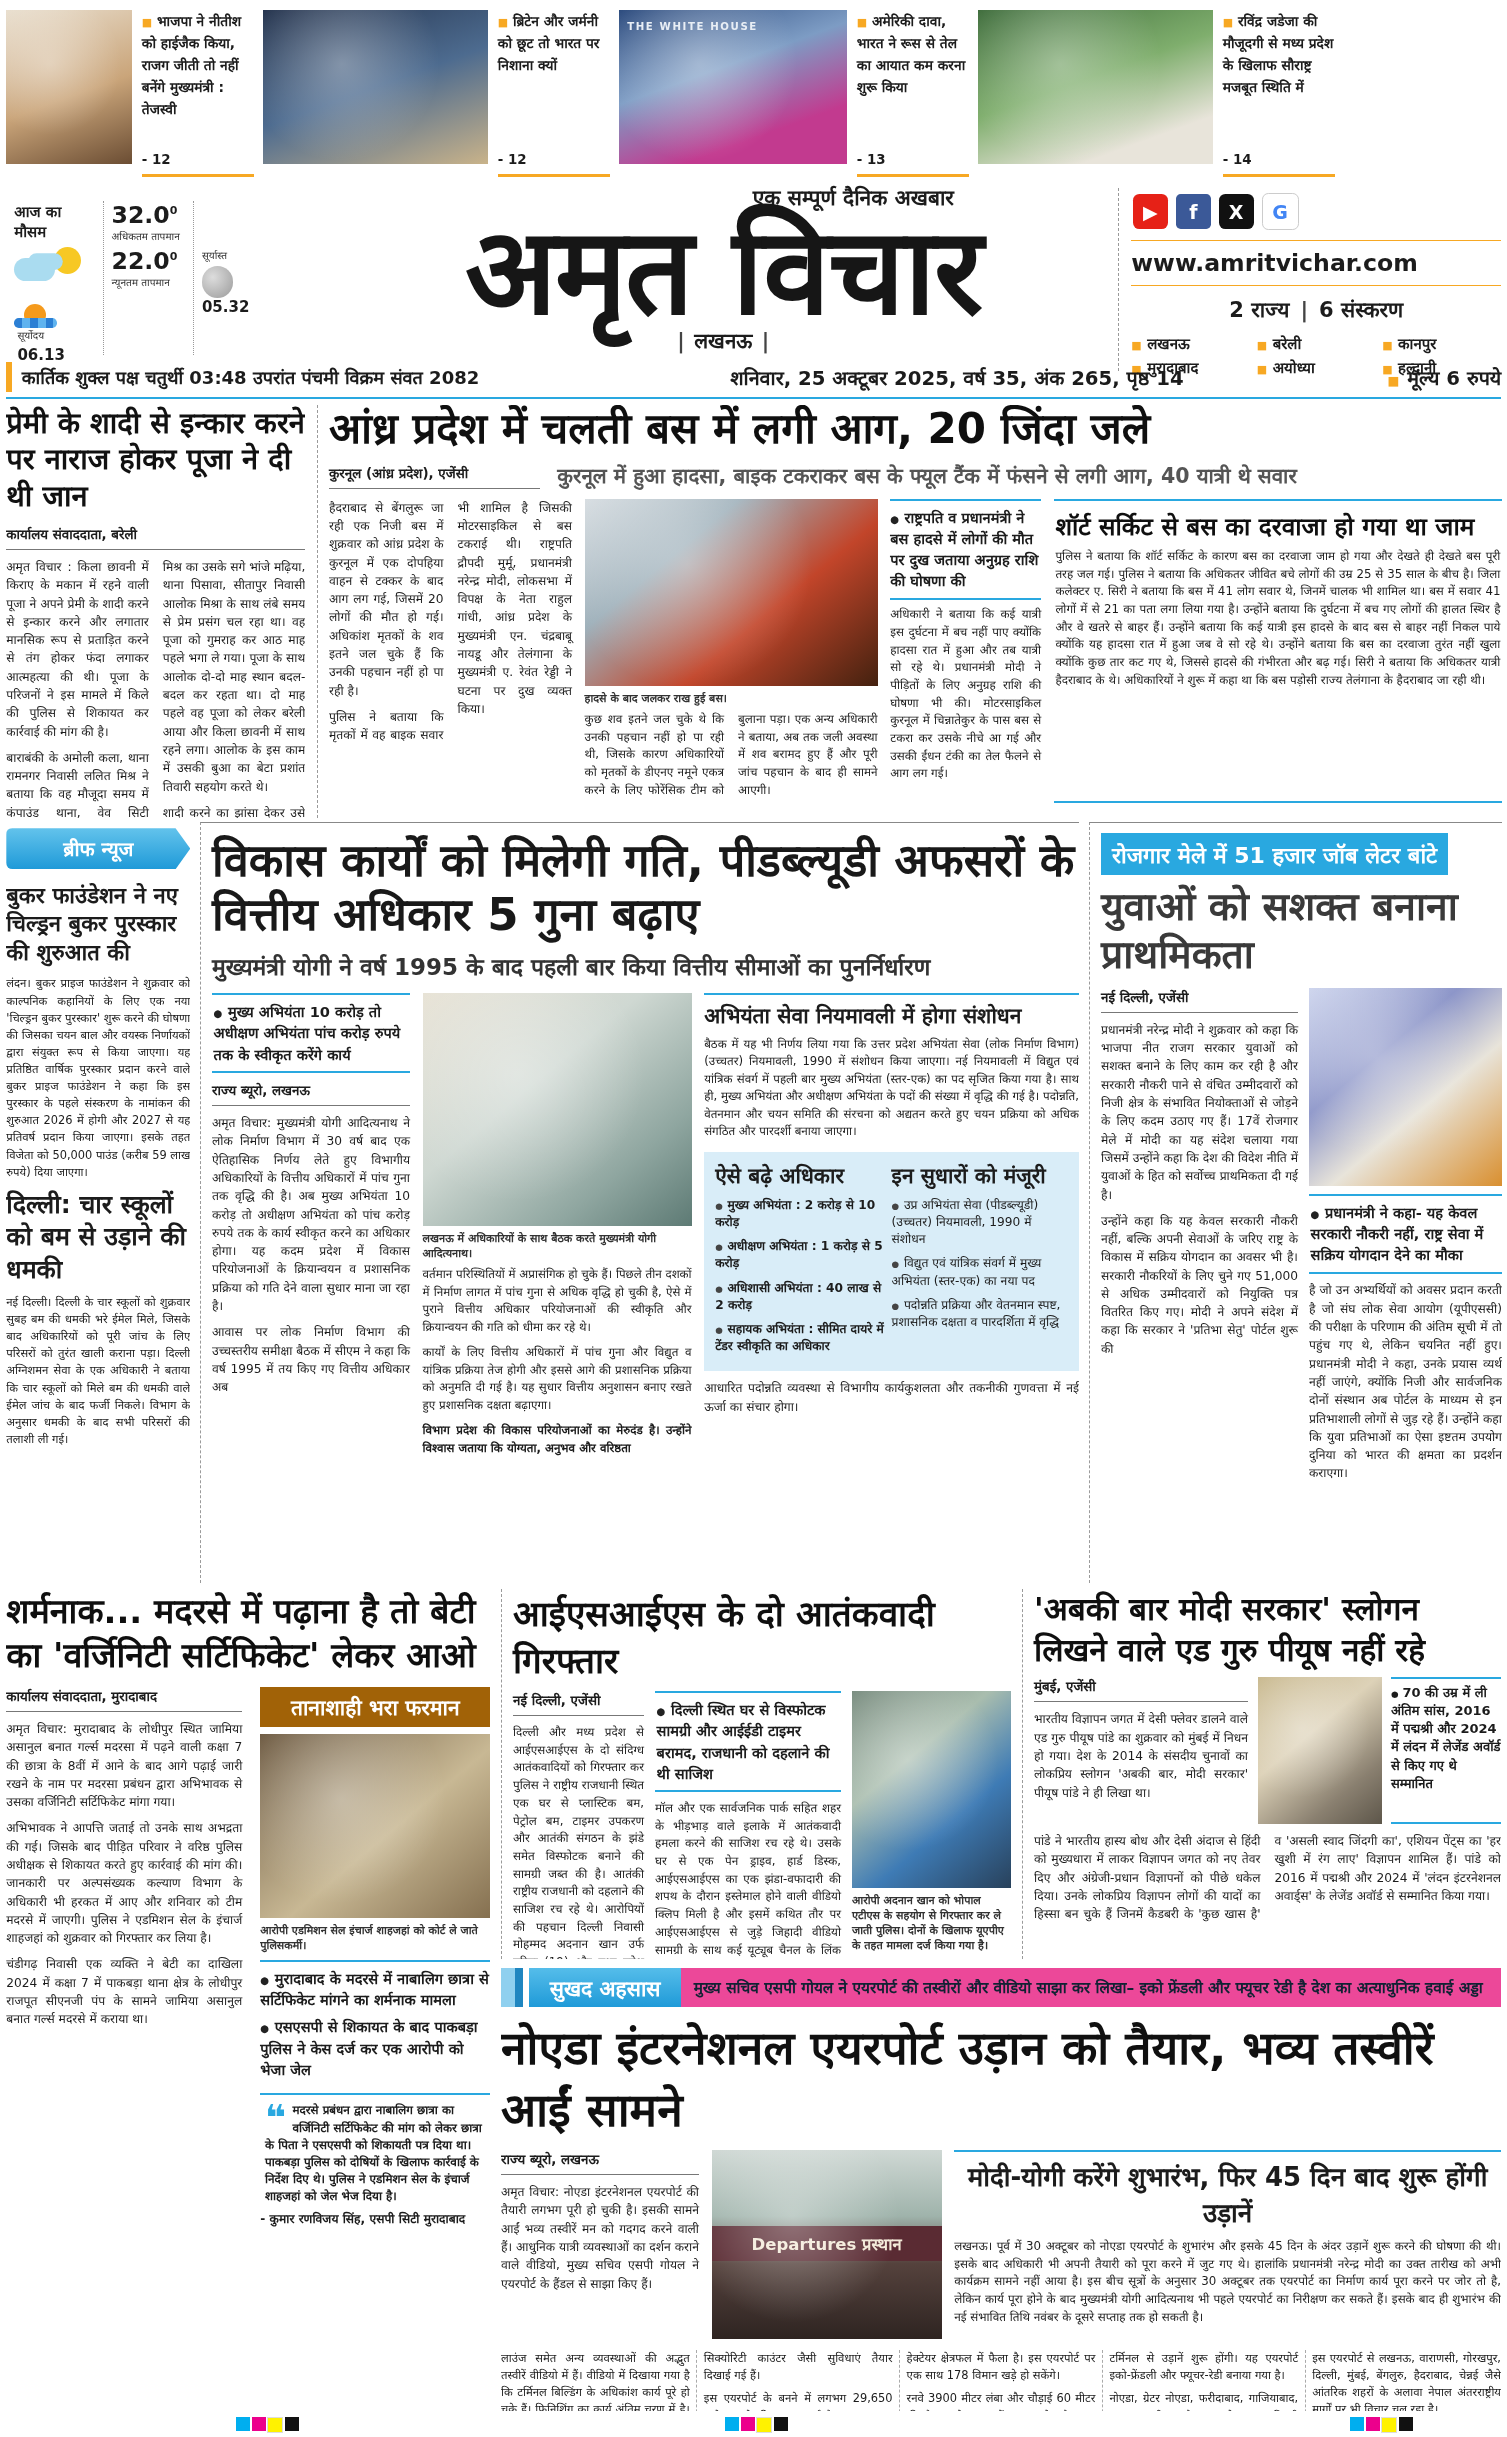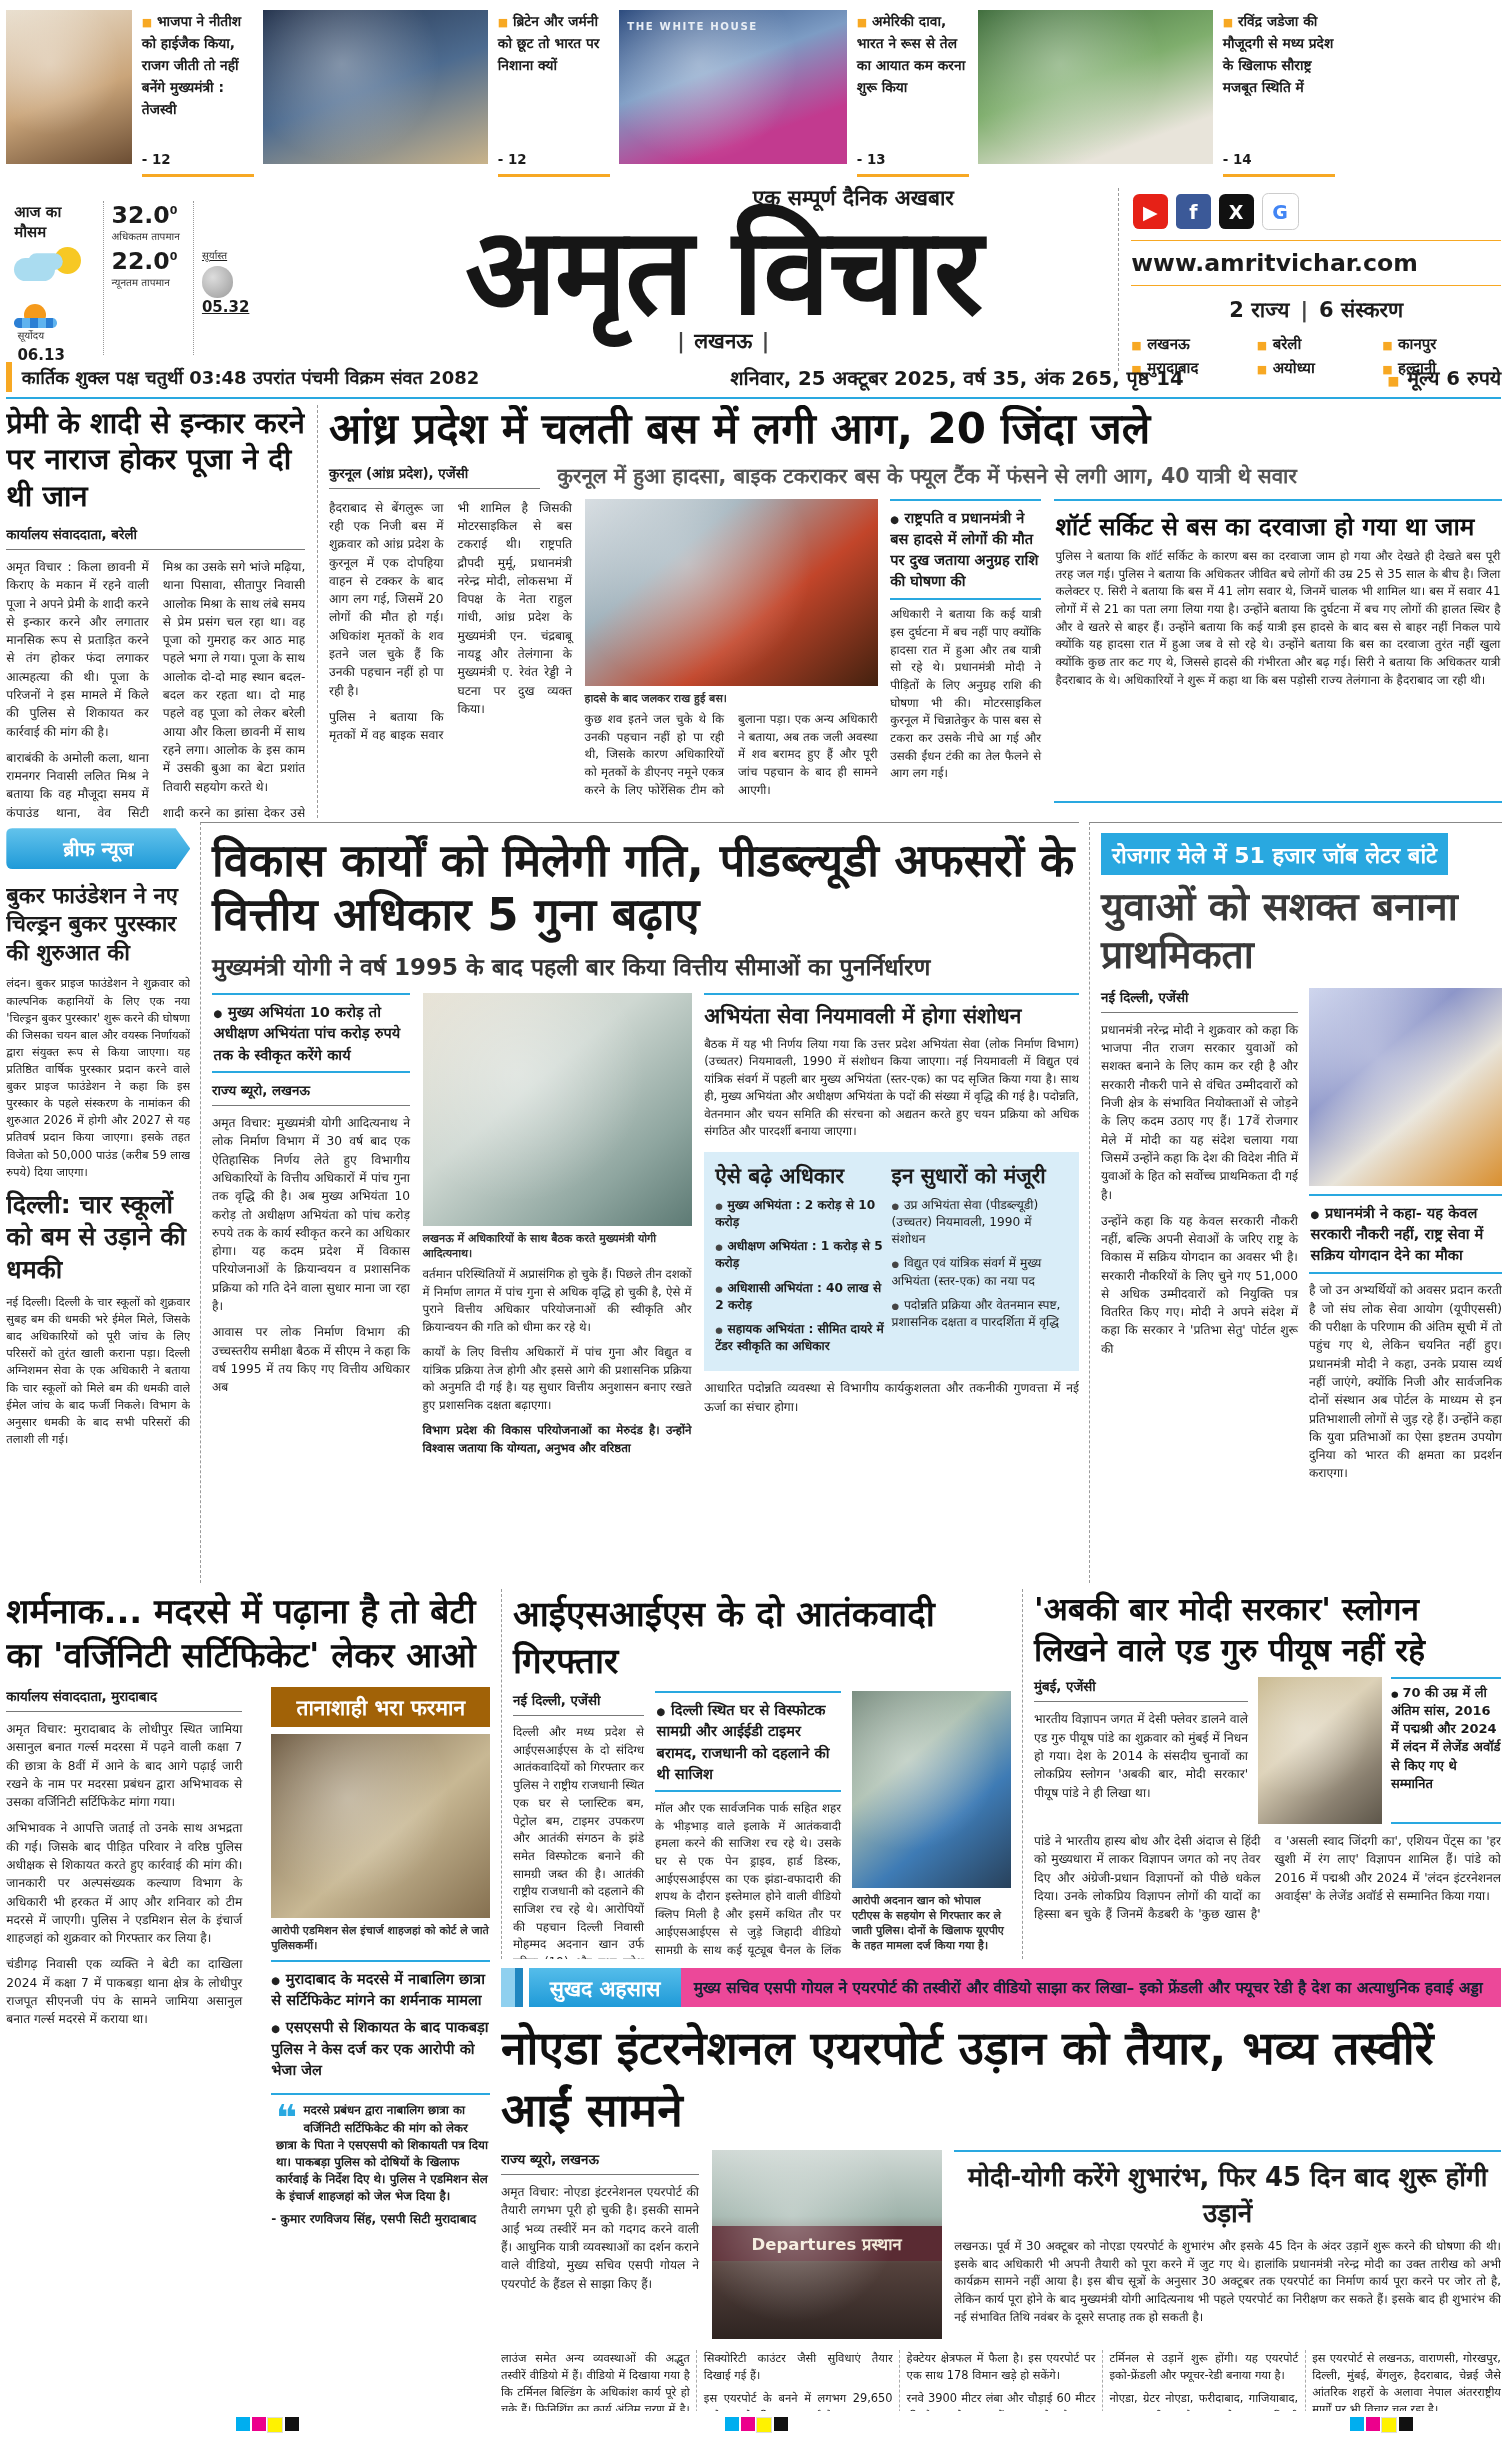--- a/index.html
+++ b/index.html
@@ -107,21 +107,21 @@
   #story-jobs{position:absolute;top:822px;left:1089px;width:413px;height:761px;border-left:1.6px dashed #9a9a9a;border-top:1.6px solid #888;
               padding:9.5px 0 0 11px;box-sizing:border-box;overflow:hidden;}
   .kicker{display:inline-block;background:#29a8e0;color:#fff;font-size:22px;font-weight:bold;padding:6.3px 11px;margin-bottom:6.3px;}
   #story-jobs h1{font-size:39px;line-height:1.22;margin:1.6px 0 9.5px;color:#3a3a3a;}
   .jobs-grid{display:grid;grid-template-columns:197px 1fr;gap:11px;}
   .modi-photo{height:198px;background:linear-gradient(140deg,#cfd6ee 0%,#8d96c9 35%,#e8e4da 60%,#d98f2f 100%);}
   .quotebox{border-top:2.4px solid #29a8e0;border-bottom:2.4px solid #29a8e0;padding:6.3px 1.6px;margin:7.9px 0;}
   
   #story-madarsa{position:absolute;top:1589px;left:6.3px;width:484px;height:821px;overflow:hidden;}
   #story-madarsa h1{font-size:34px;line-height:1.3;margin:0 0 9.5px;color:#0f0f0f;}
-  .mad-grid{display:grid;grid-template-columns:236px 1fr;gap:29px;}
+  .mad-grid{display:grid;grid-template-columns:236px 1fr;gap:18px;}
   .tagblue{background:#a16207;color:#fff;font-size:21px;font-weight:bold;text-align:center;padding:6.3px 0;margin-bottom:6.3px;}
   .mad-photo{height:184px;background:linear-gradient(140deg,#6e5b43 0%,#9c8softwarea 30%,#c8b894 60%,#857050 100%);background:linear-gradient(140deg,#6e5b43,#c8b894 55%,#857050);}
   .madbullets{border-top:2.4px solid #29a8e0;border-bottom:2.4px solid #29a8e0;padding:6.3px 0;margin:7.9px 0;}
   .madbullets .blt{display:block;margin-bottom:6.3px;}
   .quoteblk{font-size:11.8px;font-weight:bold;line-height:1.45;position:relative;padding-left:4.7px;}
   .quoteblk::before{content:"\275D";color:#29a8e0;font-size:36px;float:left;line-height:.9;margin-right:6.3px;}
   .quoteattr{font-weight:bold;font-size:12.2px;margin-top:4.7px;}
   #story-isis{position:absolute;top:1589px;left:501px;width:510px;height:370px;border-left:1.6px dashed #9a9a9a;padding-left:11px;box-sizing:border-box;overflow:hidden;}
   #story-isis h1{font-size:35px;margin:0 0 7.9px;color:#0f0f0f;}
   .isis-grid{display:grid;grid-template-columns:131px 186px 1fr;gap:11px;}
@@ -199,21 +199,21 @@
             <div class="stime">06.13</div>
           </div>
         </div>
       </div>
       <div class="wcol wc2">
         <div class="wtemp"><span>32.0</span><sup>0</sup></div>
         <div class="wlab">अधिकतम तापमान</div>
         <div class="wtemp"><span>22.0</span><sup>0</sup></div>
         <div class="wlab">न्यूनतम तापमान</div>
       </div>
-      <div class="wcol wc3" style="padding-top:47px;text-decoration:underline;">
+      <div class="wcol wc3" style="padding-top:47px;">
         <div class="wlab">सूर्यास्त</div>
         <span class="moon"></span>
         <div class="stime">05.32</div>
       </div>
     </div>
 
     <div id="mast-center">
       <div id="mast-tagline">एक सम्पूर्ण दैनिक अखबार</div>
       <div id="mast-title">अमृत विचार</div>
       <div id="mast-ed">लखनऊ</div>

